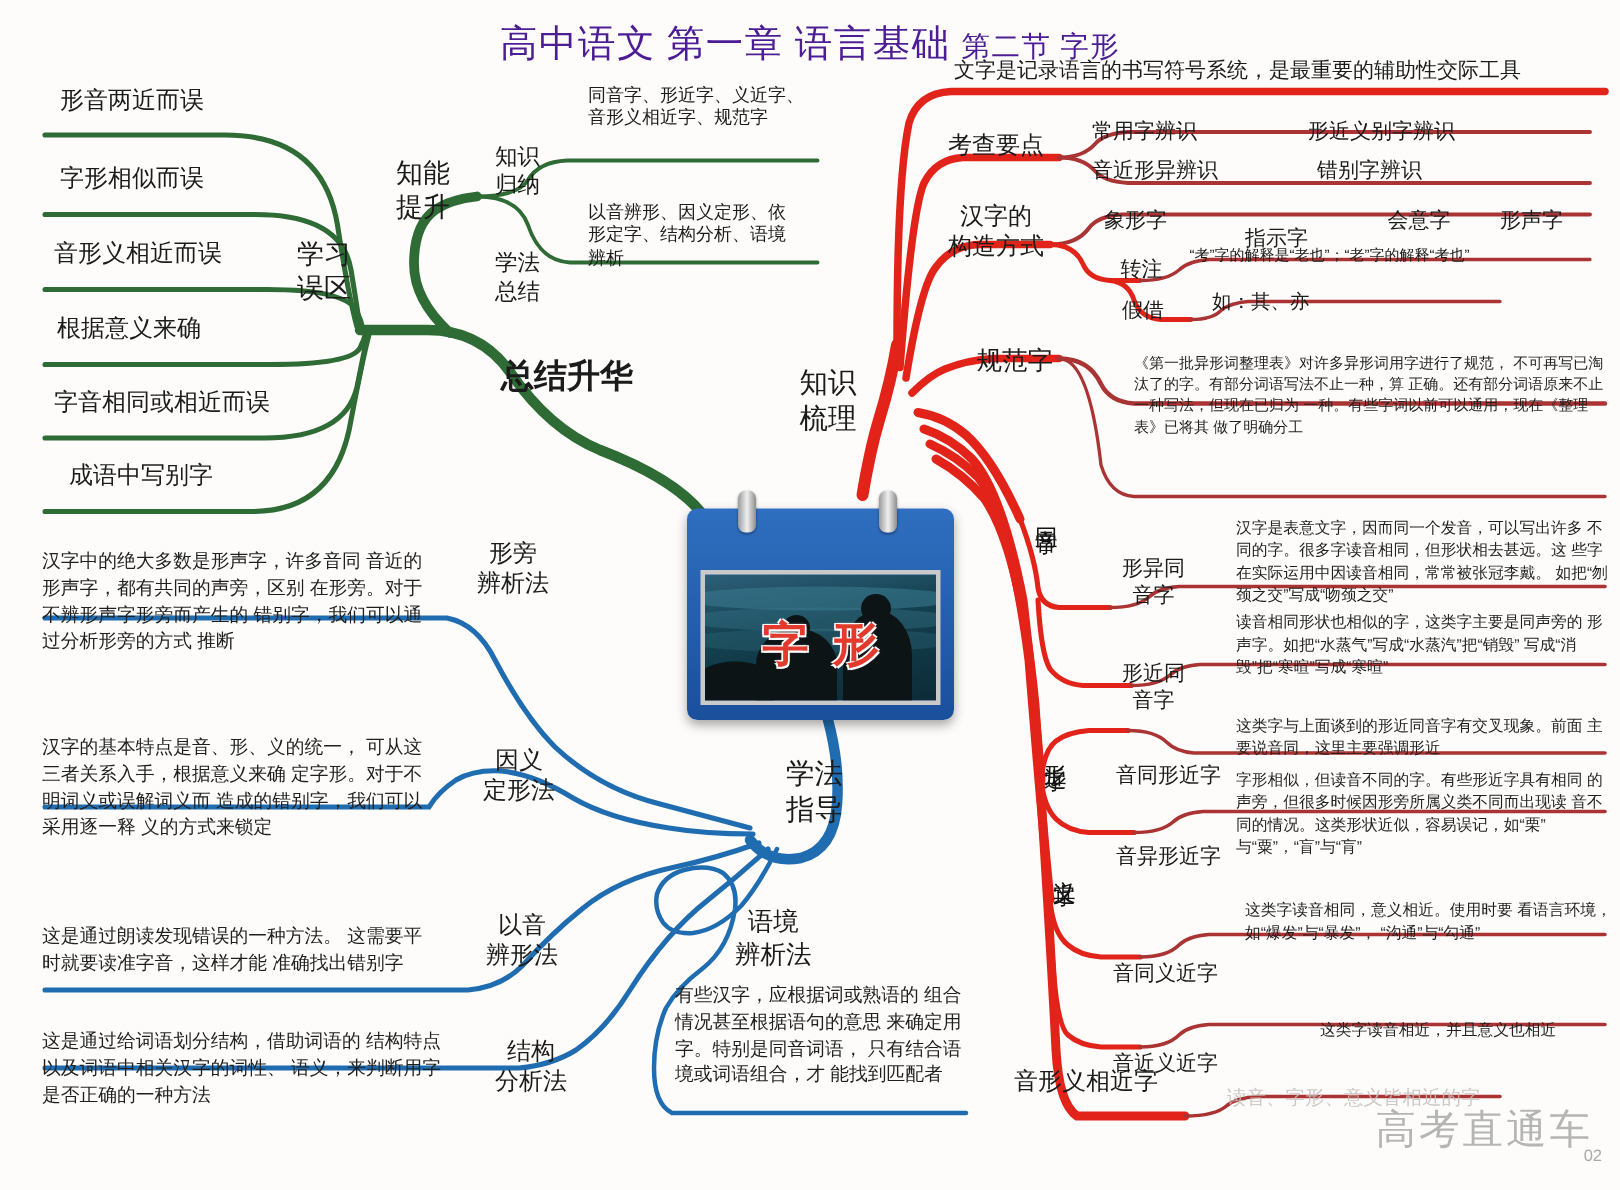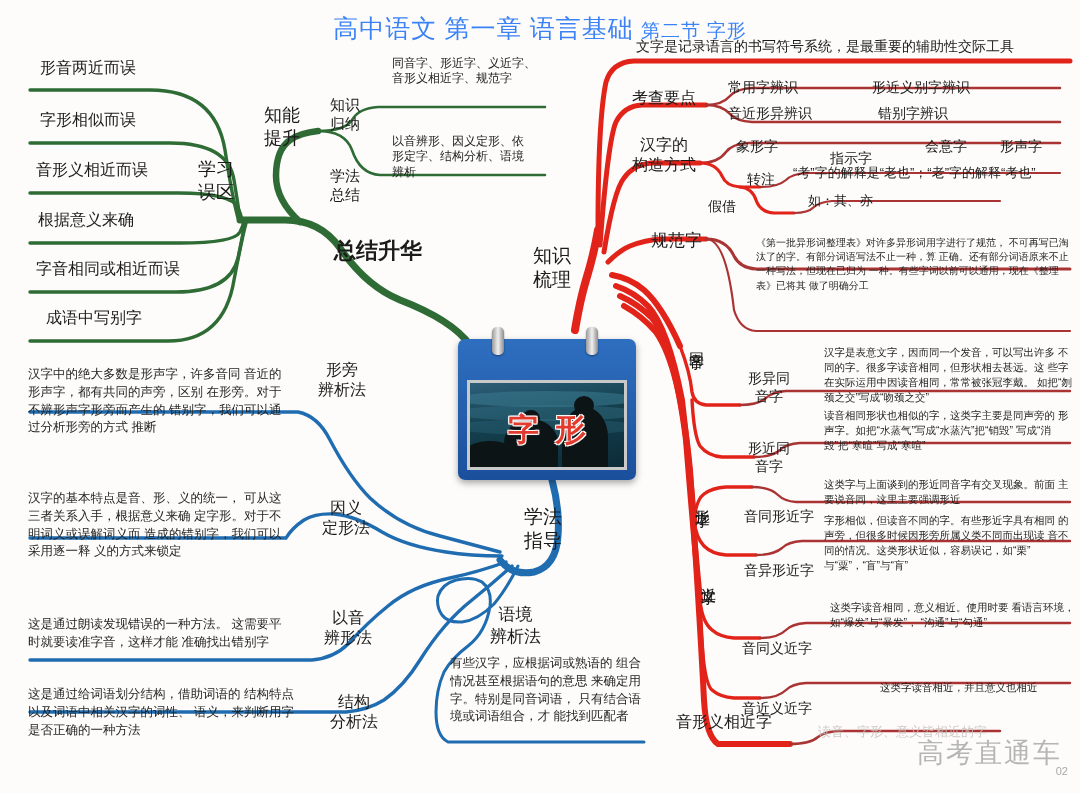--- a/index.html
+++ b/index.html
@@ -13,21 +13,21 @@
   #root { position:relative; width:1080px; height:793px; }
   svg.branches { position:absolute; left:0; top:0; width:1080px; height:793px; pointer-events:none; }
 
   .lbl { position:absolute; color:#1b1b1b; line-height:1.28; white-space:pre; }
   .para { position:absolute; color:#1f1f1f; line-height:1.42; }
   .vert { position:absolute; writing-mode:vertical-rl; text-orientation:upright; line-height:1.1; letter-spacing:1px; color:#141414; }
 
   #title {
     position:absolute; left:0; top:12px; width:1080px; text-align:center;
     font-family:"Liberation Serif","DejaVu Serif",serif;
-    color:#3b82f6; font-size:25px; letter-spacing:1px;
+    color:#4c1d95; font-size:25px; letter-spacing:1px;
   }
   #title .sub { font-size:19px; }
 
   .node-center {
     position:absolute; left:458px; top:325px; width:148px; height:155px;
   }
   .cal-body {
     position:absolute; left:0; top:14px; width:178px; height:141px;
     background:linear-gradient(#2f6fc0,#1a4f9c);
     border-radius:7px; box-shadow:0 3px 7px rgba(0,0,0,.35);
@@ -176,22 +176,22 @@
   <div class="lbl" style="left:728px; top:105px; font-size:14px;">音近形异辨识</div>
   <div class="lbl" style="left:878px; top:105px; font-size:14px;">错别字辨识</div>
 
   <div class="lbl" style="left:632px; top:135px; font-size:16px; text-align:center;">汉字的
 构造方式</div>
   <div class="lbl" style="left:736px; top:138px; font-size:14px;">象形字</div>
   <div class="lbl" style="left:830px; top:138px; font-size:14px;margin-top:12px;">指示字</div>
   <div class="lbl" style="left:925px; top:138px; font-size:14px;">会意字</div>
   <div class="lbl" style="left:1000px;top:138px; font-size:14px;">形声字</div>
   <div class="lbl" style="left:747px; top:171px; font-size:14px;">转注</div>
-  <div class="lbl" style="left:793px; top:165px; font-size:13px;">“考”字的解释是“老也”；“老”字的解释“考也”</div>
-  <div class="lbl" style="left:708px; top:198px; font-size:14px;">假借</div>
+  <div class="lbl" style="left:793px; top:165px; font-size:10px;">“考”字的解释是“老也”；“老”字的解释“考也”</div>
+  <div class="lbl" style="left:748px; top:198px; font-size:14px;">假借</div>
   <div class="lbl" style="left:808px; top:193px; font-size:13px;">如：其、亦</div>
 
   <div class="lbl" style="left:651px; top:230px; font-size:17px;">规范字</div>
   <div class="para" style="left:756px; top:236px; width:320px; font-size:10px;">《第一批异形词整理表》对许多异形词用字进行了规范，
 不可再写已淘汰了的字。有部分词语写法不止一种，算
 正确。还有部分词语原来不止一种写法，但现在已归为
 一种。有些字词以前可以通用，现在《整理表》已将其
 做了明确分工</div>
 
   <div class="vert" style="left:688px; top:340px; font-size:15px;">同音字</div>

